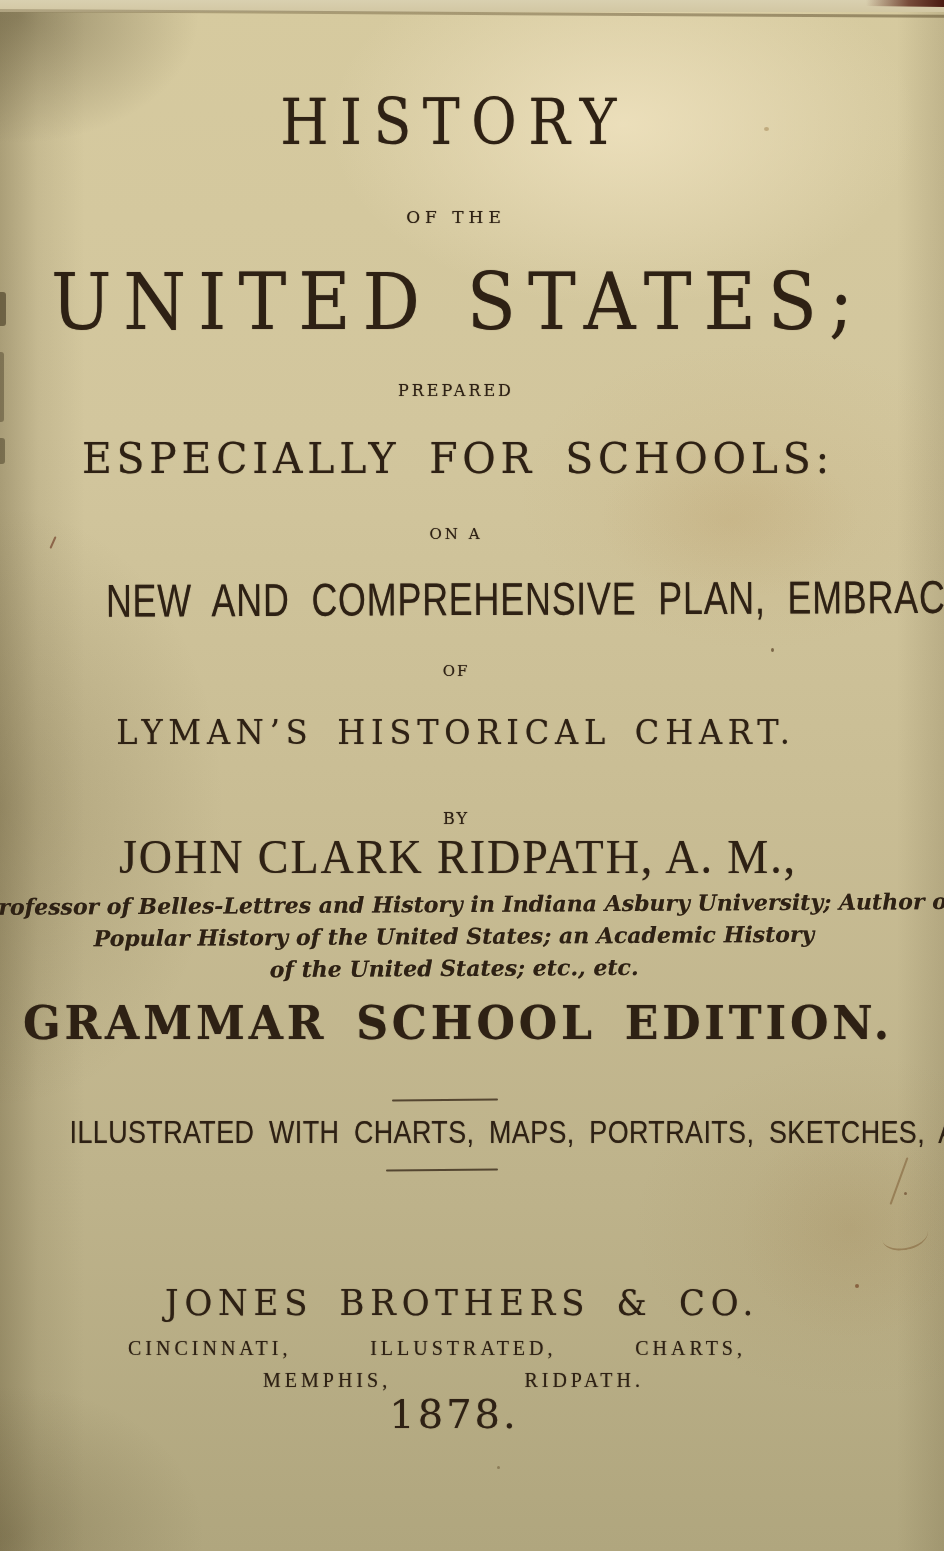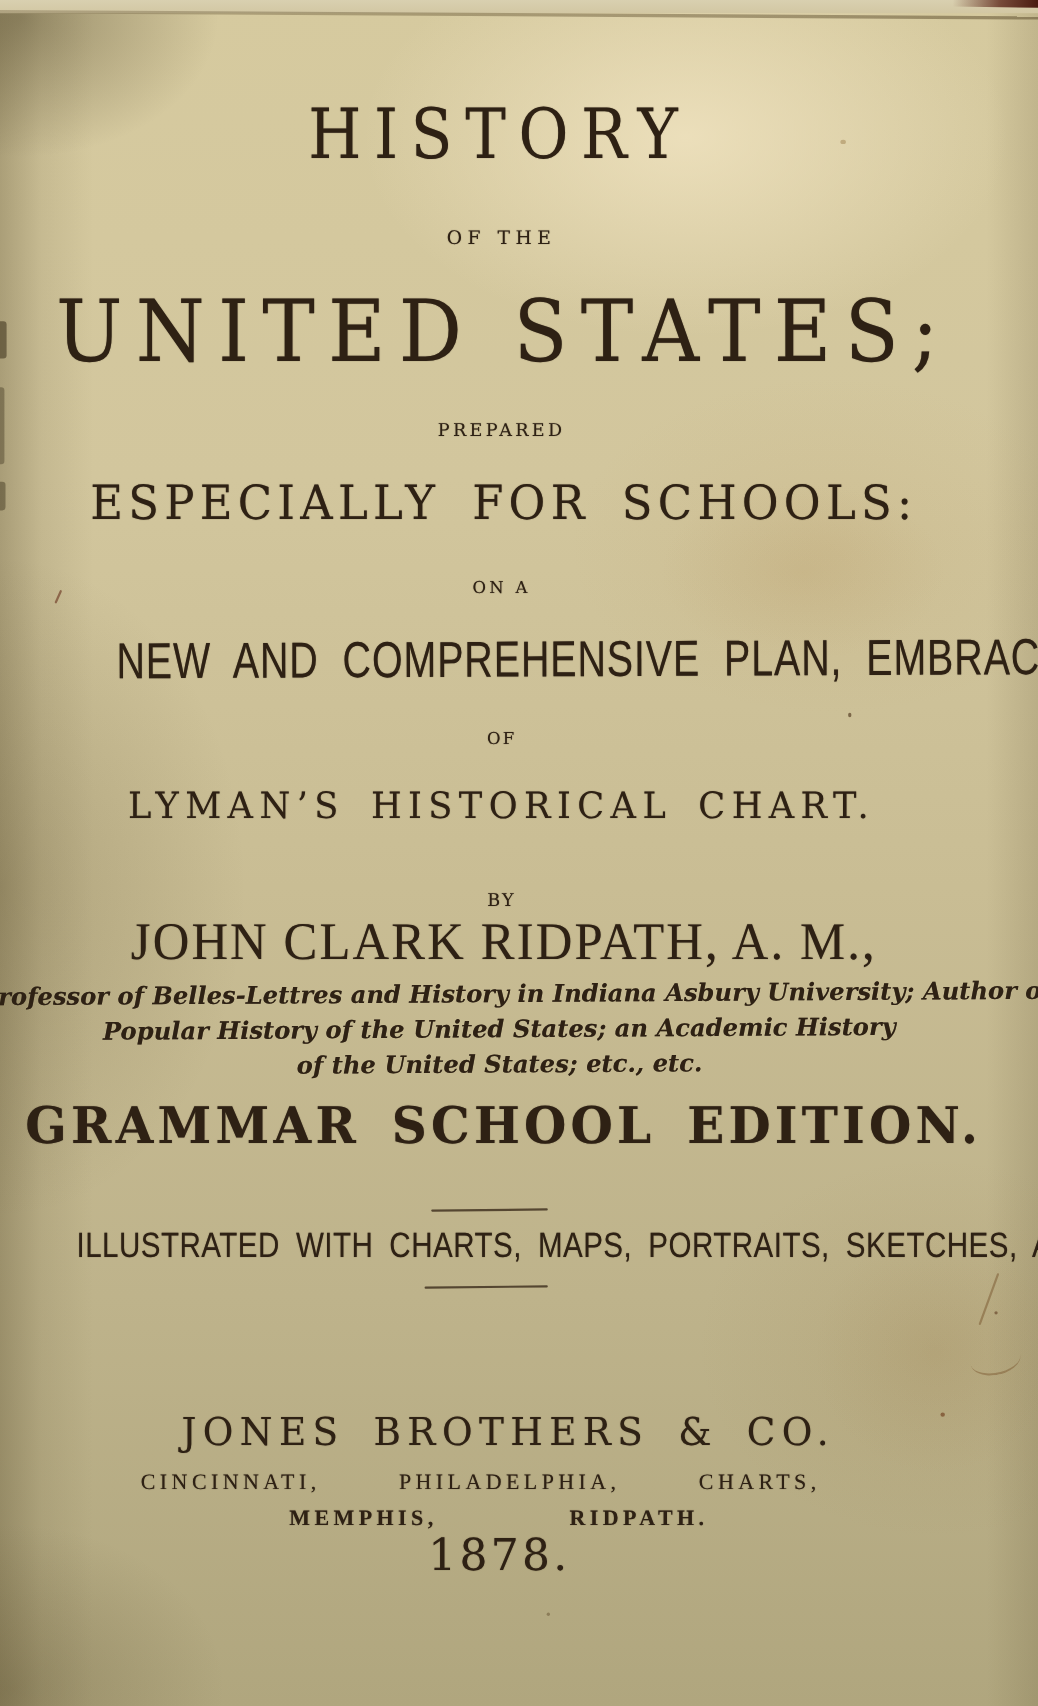--- a/index.html
+++ b/index.html
@@ -51,21 +51,21 @@
                 transform:translateX(-14px) scaleX(.96);}
   .t-illustrated{top:1116px; font-size:32px; letter-spacing:.5px; word-spacing:8px;
                 font-family:"Liberation Sans","DejaVu Sans",sans-serif;
                 transform:translateX(-6px) scaleX(.84);}
   .t-publisher {top:1286px; font-size:35px; letter-spacing:6px; word-spacing:10px; transform:translateX(-10px) scaleX(.97);}
   .cities-row  {position:absolute;left:0;right:0;display:flex;justify-content:space-between;
                 font-size:20px;letter-spacing:4px;line-height:1;
                 font-family:"Liberation Serif",serif;
                 text-shadow:0 0 1px rgba(46,33,20,0.55);}
   .cities-row1 {top:1338px; padding:0 198px 0 128px;}
-  .cities-row2 {top:1370px; padding:0 300px 0 263px;font-weight:bold;}
+  .cities-row2 {top:1370px; padding:0 300px 0 263px;}
   .t-year      {top:1394px; font-size:40px; letter-spacing:3px; transform:translateX(-18px);}
   
   .rule{position:absolute;height:2px;background:#3a2b1a;opacity:.8;border-radius:1px;}
   .rule1{top:1099px;left:392px;width:106px;transform:rotate(-0.6deg);}
   .rule2{top:1169px;left:386px;width:112px;transform:rotate(-0.6deg);}
   
   .top-band{position:absolute;top:0;left:0;right:0;height:12px;
             background:linear-gradient(180deg,#d9d0b0 0%,#d2c7a3 100%);}
   .top-edge-line{position:absolute;top:9px;left:-4px;width:952px;height:3px;
             background:linear-gradient(90deg, rgba(96,80,48,.30), rgba(96,80,48,.55));
@@ -129,21 +129,21 @@
   </div>
 
   <div class="txt t-edition">GRAMMAR SCHOOL EDITION.</div>
   <div class="rule rule1"></div>
   <div class="txt t-illustrated">ILLUSTRATED WITH CHARTS, MAPS, PORTRAITS, SKETCHES, AND DIAGRAMS.</div>
   <div class="rule rule2"></div>
 
   <div class="txt t-publisher">JONES BROTHERS &amp; CO.</div>
   <div class="cities-row cities-row1">
     <span>CINCINNATI,</span>
-    <span>PHILADELPHIA,</span>
+    <span>ILLUSTRATED,</span>
     <span>CHARTS,</span>
   </div>
   <div class="cities-row cities-row2">
     <span>MEMPHIS,</span>
     <span>RIDPATH.</span>
   </div>
   <div class="txt t-year">1878.</div>
 
   <div class="pen-mark"></div>
   <div class="fiber-line"></div>

